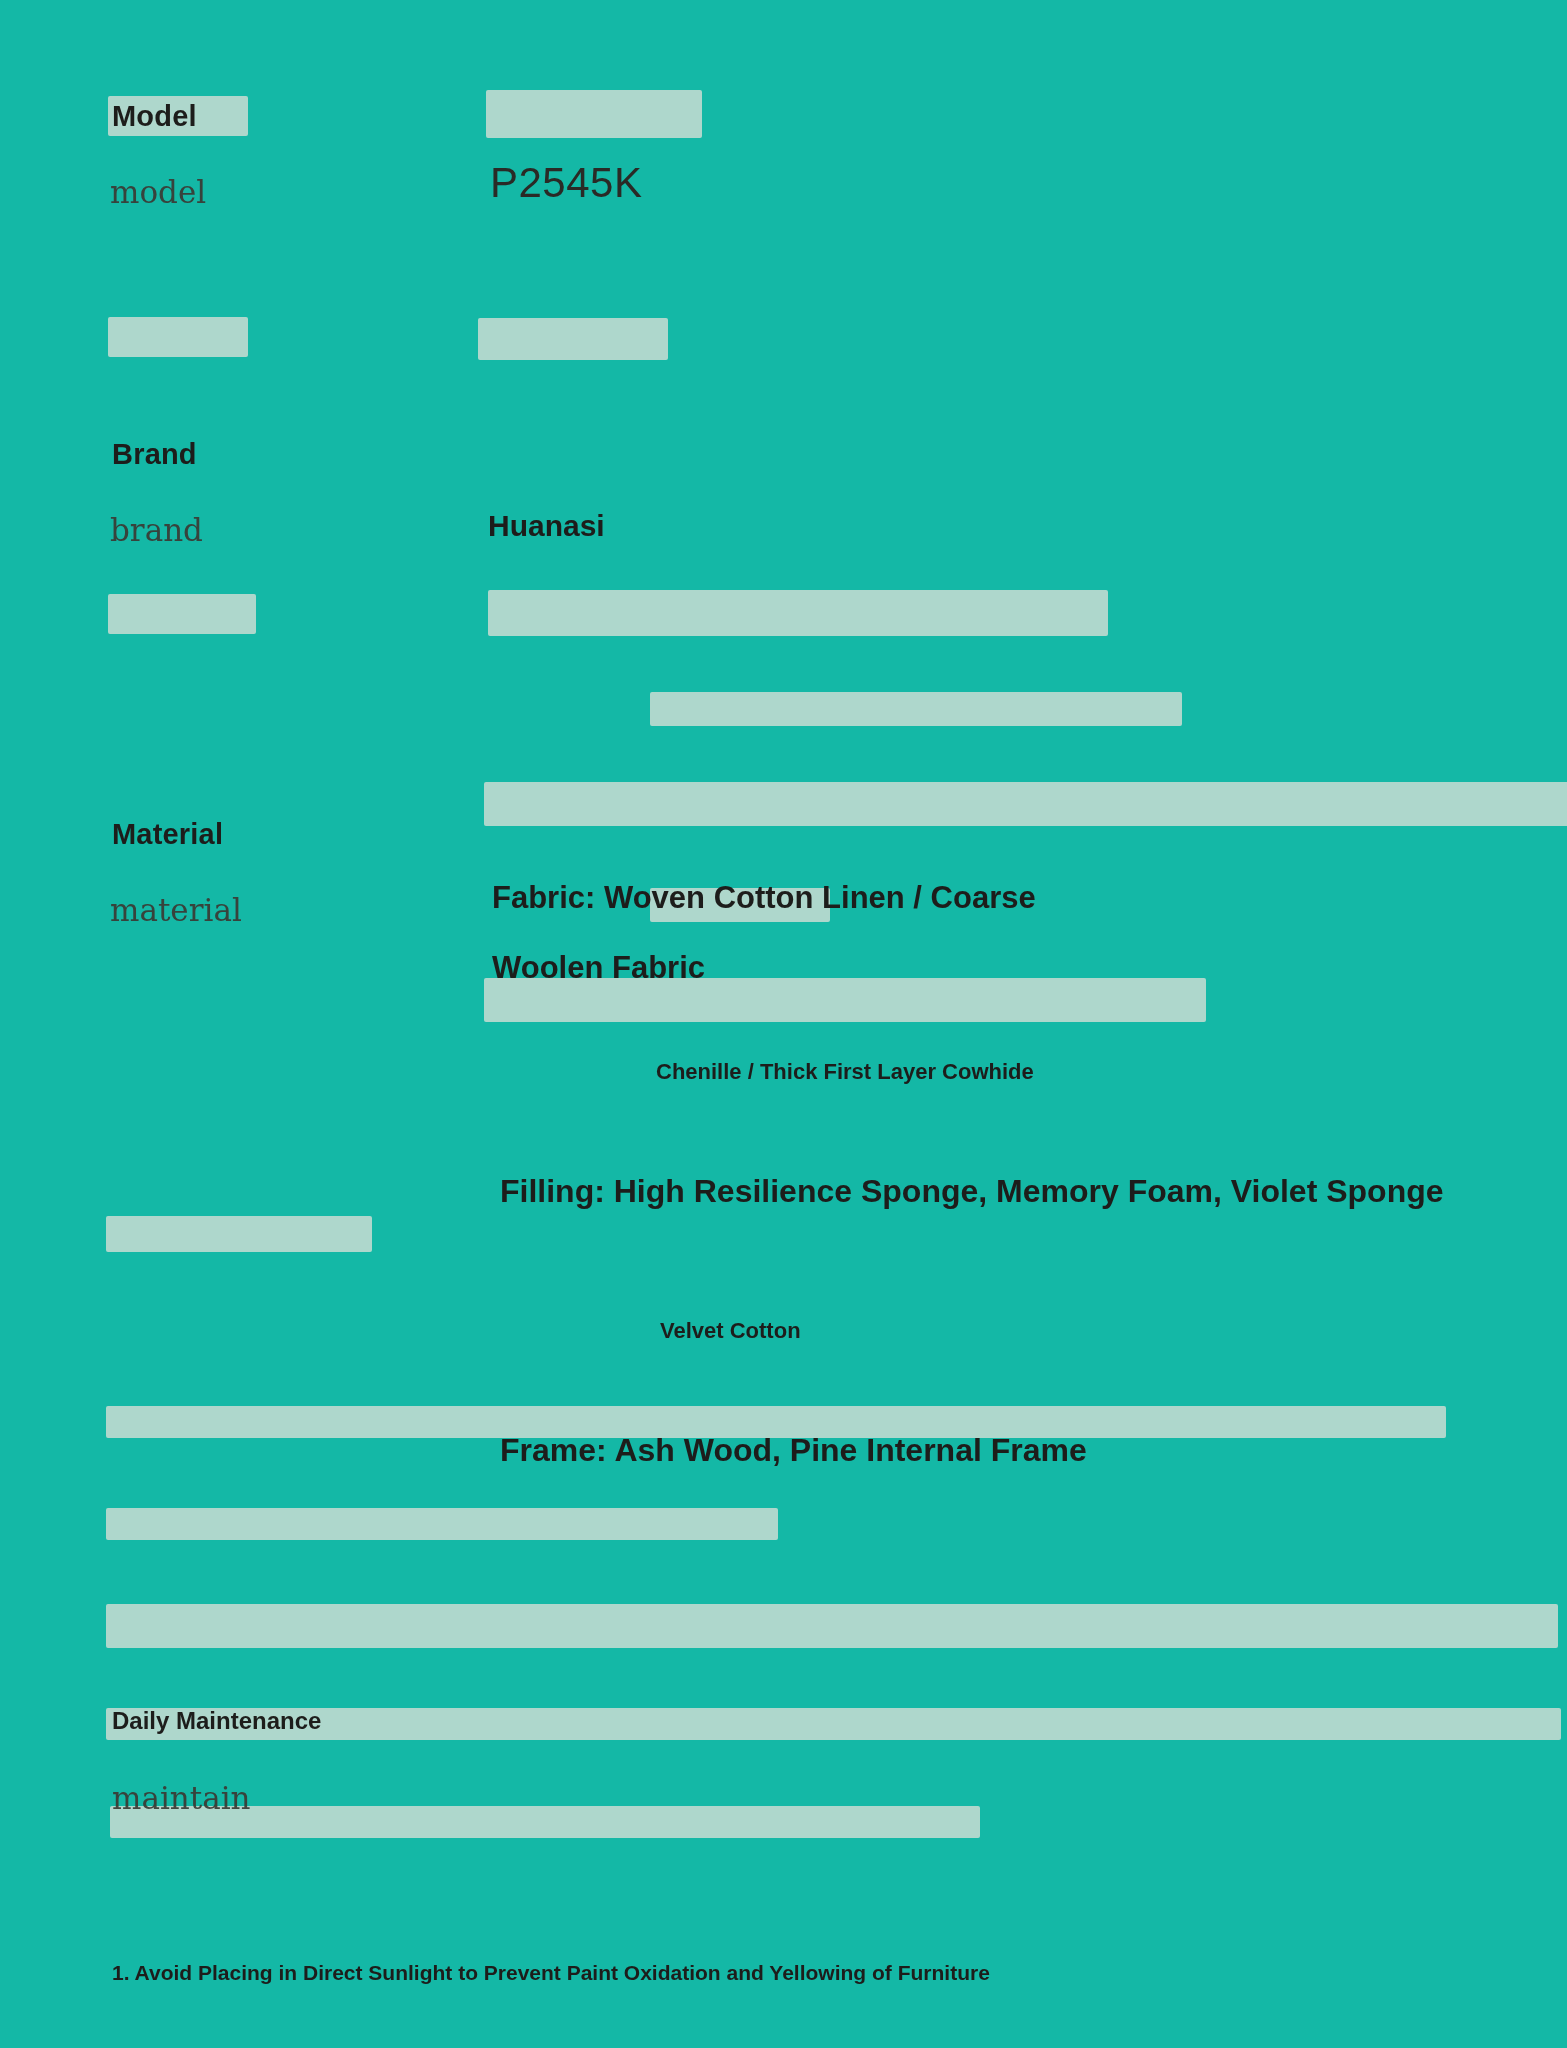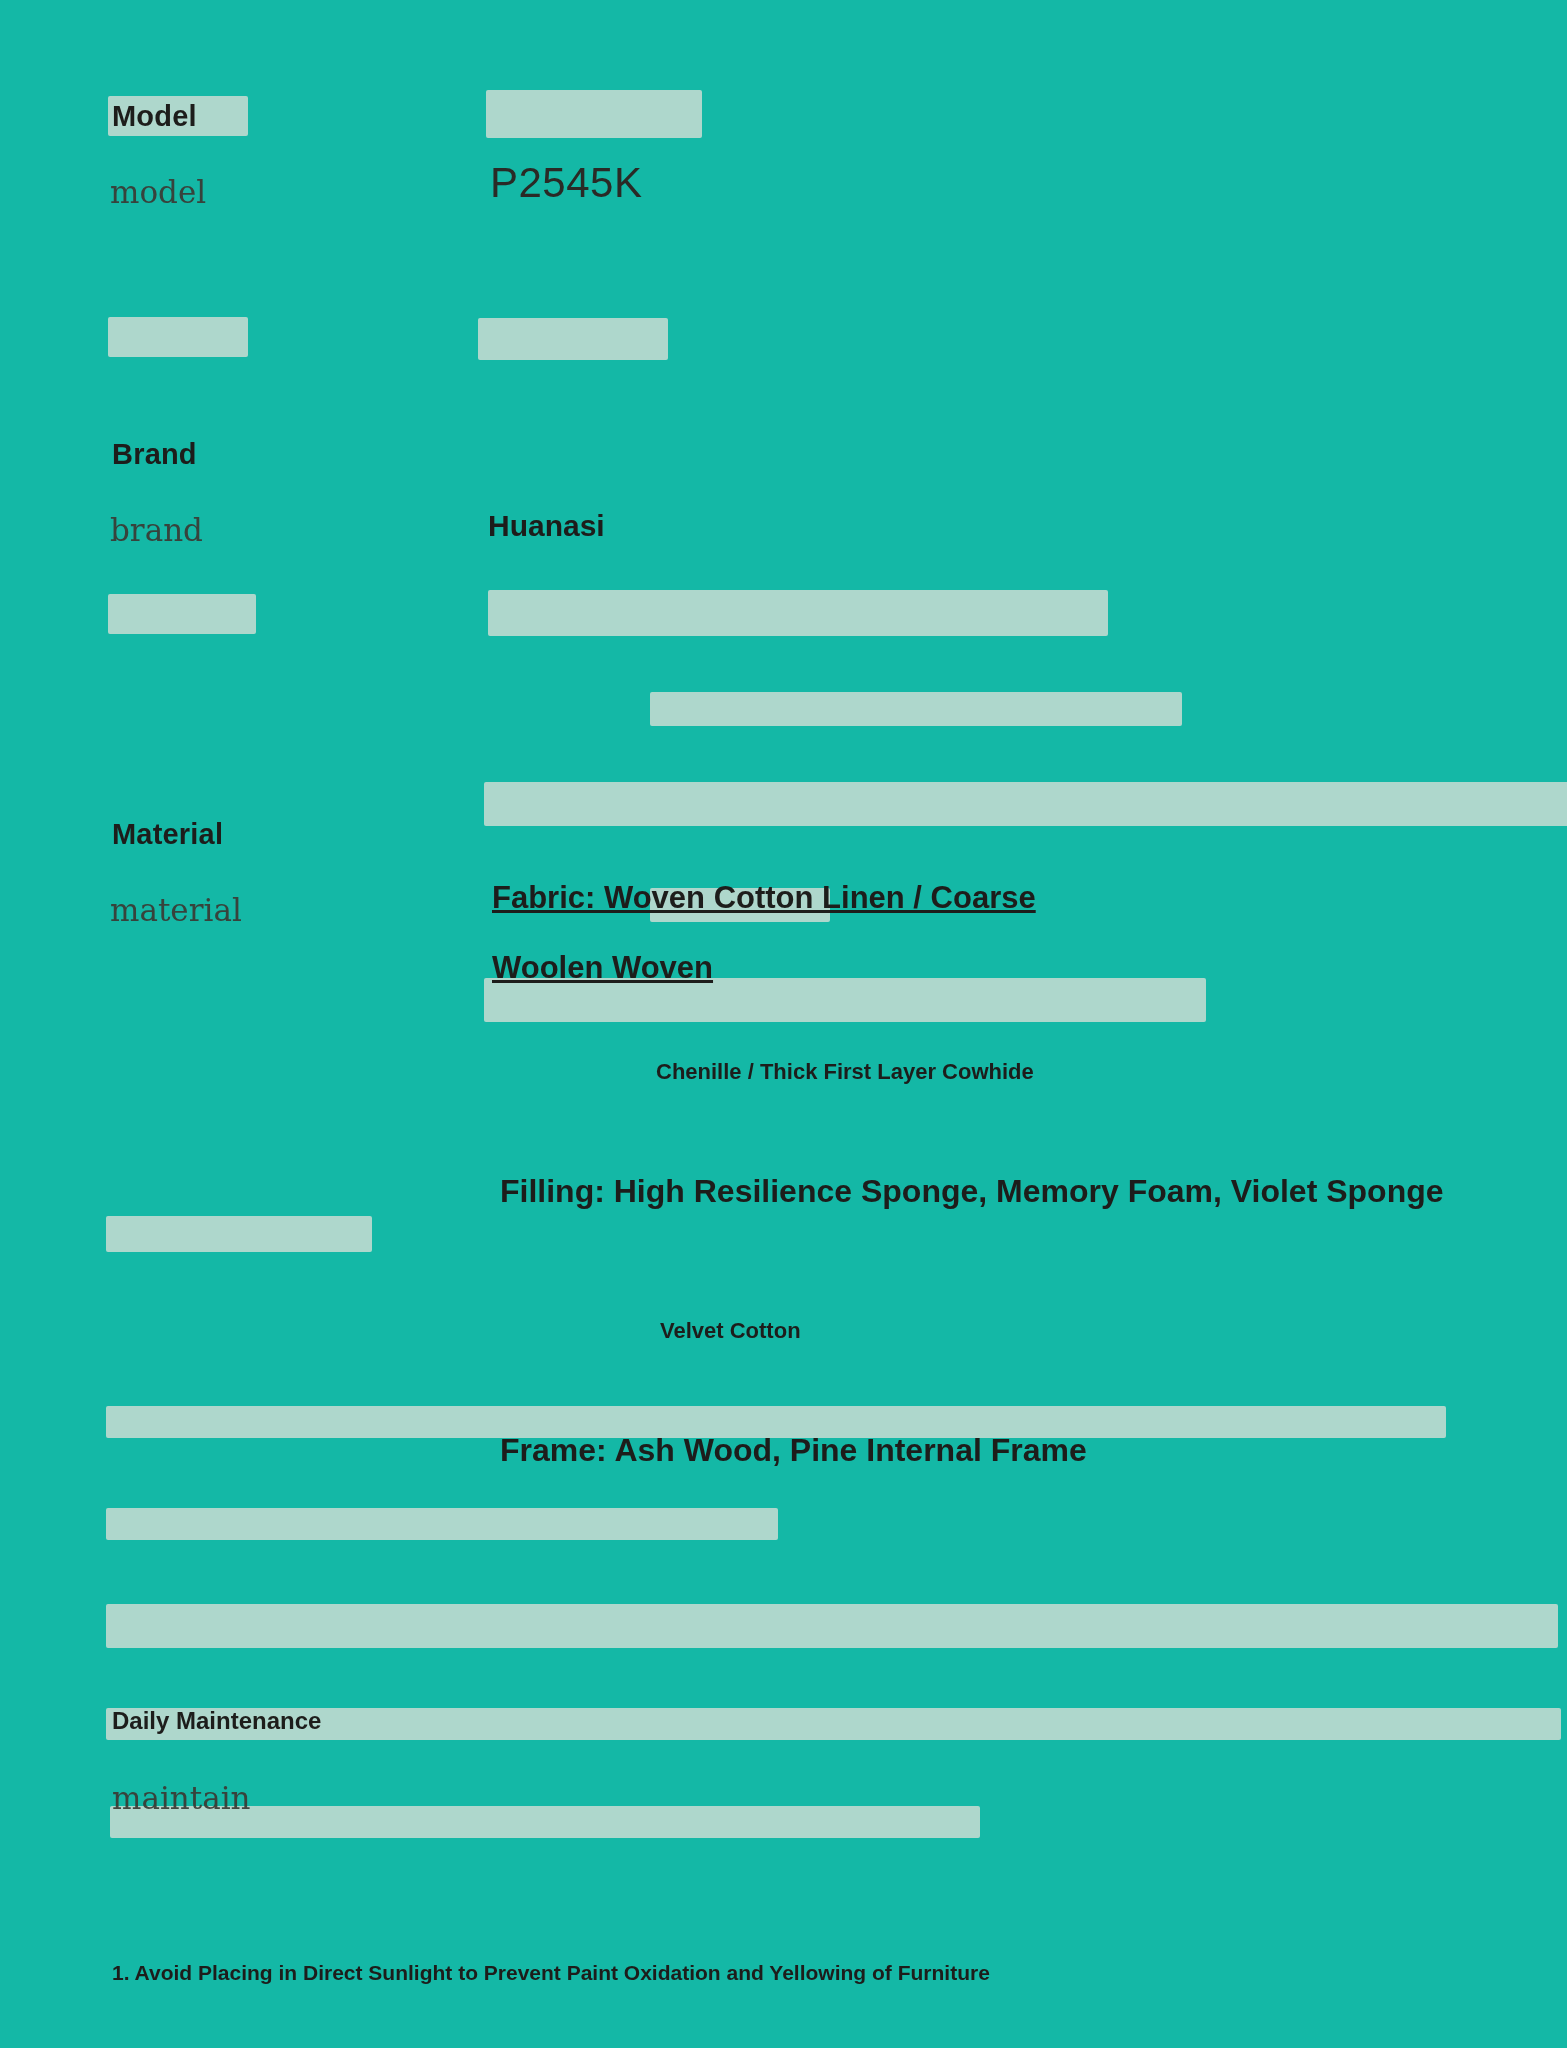--- a/index.html
+++ b/index.html
@@ -54,21 +54,20 @@
     font-size: 30px;
     font-weight: 700;
     color: #1d1d1b;
     white-space: nowrap;
   }
   .value-md {
     font-size: 31px;
     font-weight: 700;
     color: #1d1d1b;
     line-height: 1.16;
-    text-decoration: underline;
   }
   .value-sm {
     font-size: 22px;
     font-weight: 700;
     color: #1d1d1b;
     white-space: nowrap;
   }
   .value-lgx {
     font-size: 32px;
     font-weight: 700;
@@ -106,21 +105,21 @@
 
   <div class="hl" style="left:478px; top:318px; width:190px; height:42px;"></div>
   <div class="abs value-lg txt" style="left:488px; top:323px;">Huanasi</div>
 
   <div class="hl" style="left:108px; top:594px; width:148px; height:40px;"></div>
   <div class="abs label-en txt" style="left:112px; top:598px;">Material</div>
   <div class="abs label-zh txt" style="left:110px; top:640px;">material</div>
 
   <div class="hl" style="left:488px; top:590px; width:620px; height:46px;"></div>
   <div class="abs value-md txt" style="left:492px; top:591px; width:680px;">Fabric: Woven Cotton Linen / Coarse</div>
-  <div class="abs value-md txt" style="left:492px; top:625px; width:680px;">Woolen Woven</div>
+  <div class="abs value-md txt" style="left:492px; top:625px; width:680px;">Woolen Fabric</div>
 
   <div class="hl" style="left:650px; top:692px; width:532px; height:34px;"></div>
   <div class="abs value-sm txt" style="left:656px; top:698px;">Chenille / Thick First Layer Cowhide</div>
 
   <div class="hl" style="left:484px; top:782px; width:1100px; height:44px;"></div>
   <div class="abs value-lgx txt" style="left:500px; top:786px;">Filling: High Resilience Sponge, Memory Foam, Violet Sponge</div>
 
   <div class="hl" style="left:650px; top:888px; width:180px; height:34px;"></div>
   <div class="abs value-sm txt" style="left:660px; top:894px;">Velvet Cotton</div>
 

